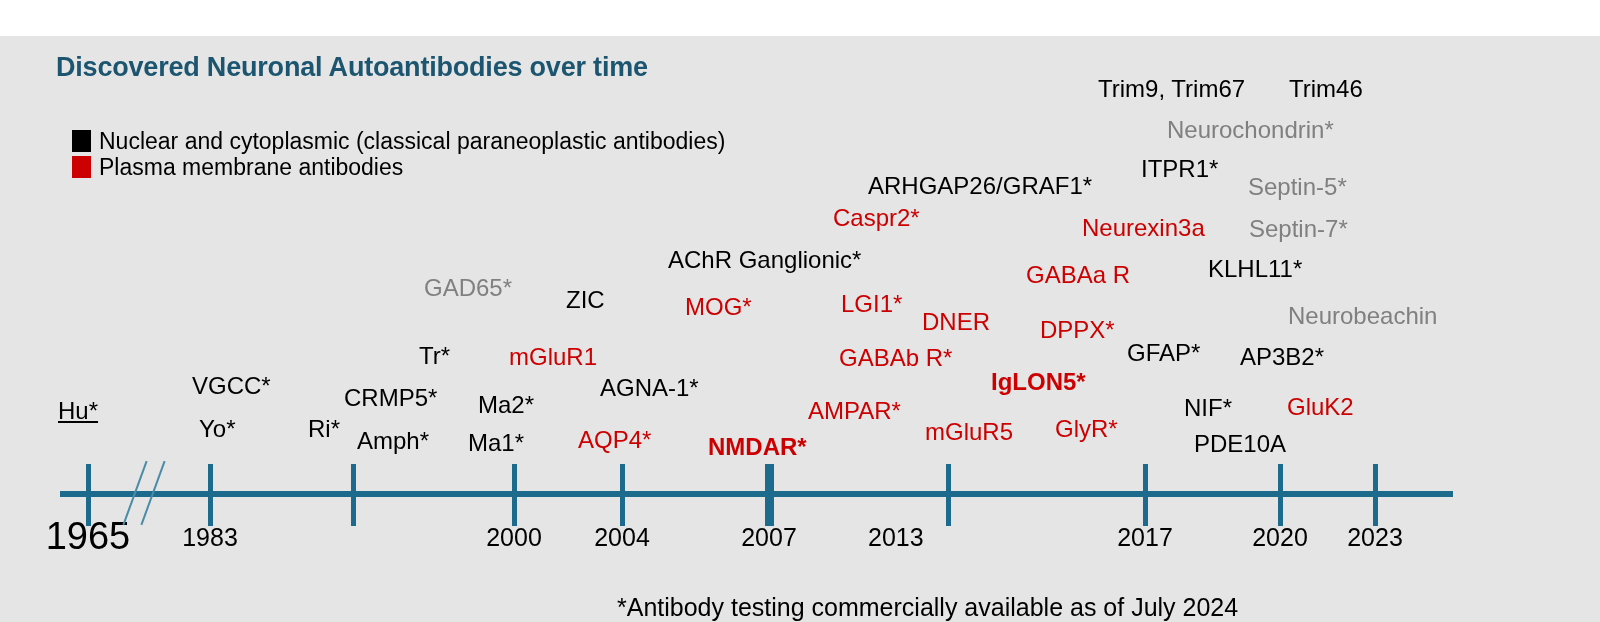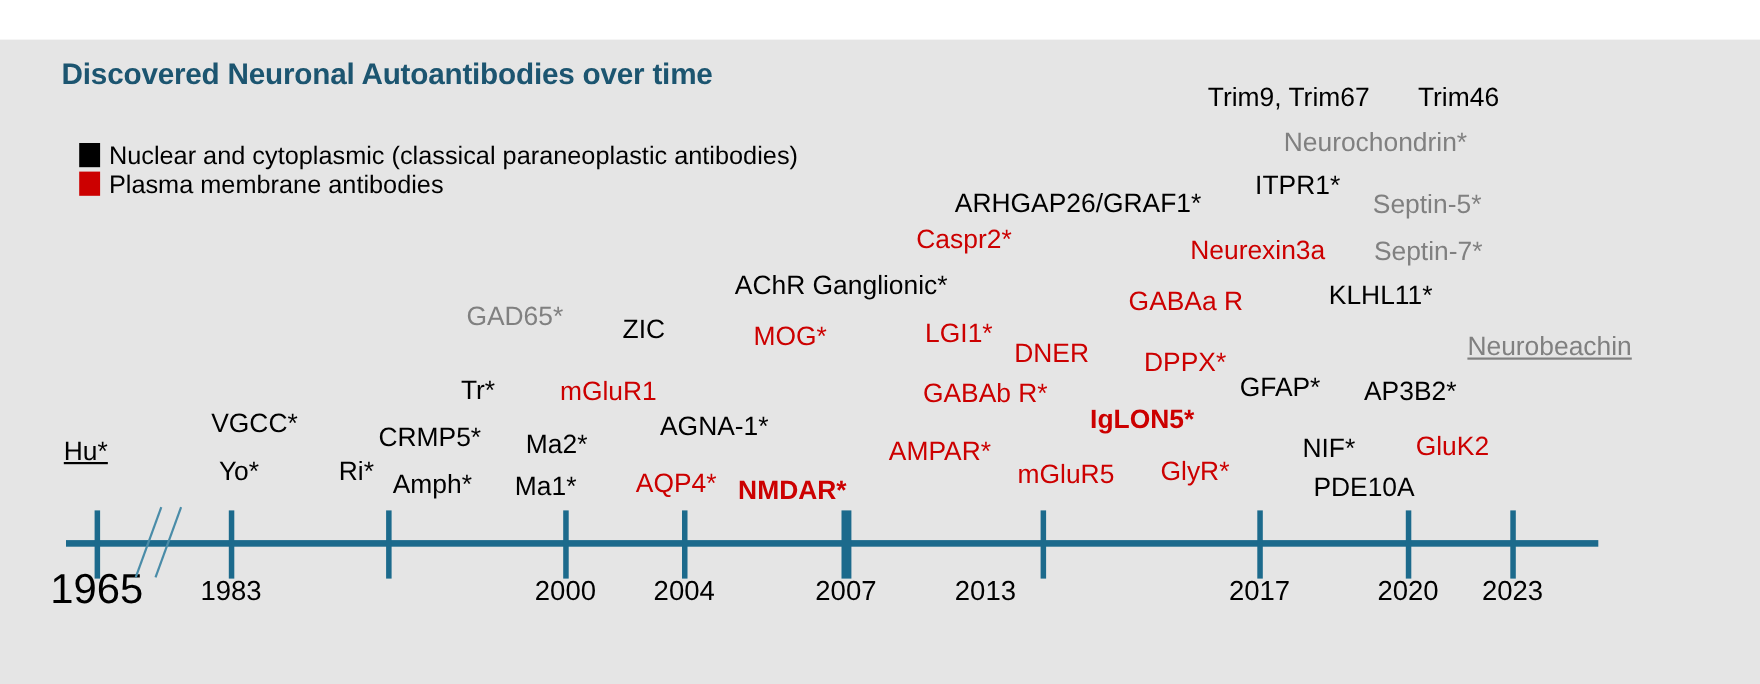--- a/index.html
+++ b/index.html
@@ -167,42 +167,43 @@
       <div class="ab c-black" style="left: 419px; top: 308px;">Tr*</div>
       <div class="ab c-gray" style="left: 424px; top: 240px;">GAD65*</div>
       <div class="ab c-black" style="left: 478px; top: 357px;">Ma2*</div>
       <div class="ab c-black" style="left: 468px; top: 395px;">Ma1*</div>
       <div class="ab c-black" style="left: 566px; top: 252px;">ZIC</div>
       <div class="ab c-red" style="left: 509px; top: 309px;">mGluR1</div>
       <div class="ab c-black" style="left: 600px; top: 340px;">AGNA-1*</div>
       <div class="ab c-red" style="left: 578px; top: 392px;">AQP4*</div>
       <div class="ab c-red" style="left: 685px; top: 259px;">MOG*</div>
       <div class="ab c-black" style="left: 668px; top: 212px;">AChR Ganglionic*</div>
-      <div class="ab c-red bold" style="left: 671px; top: 399px;">NMDAR*</div>
+      <div class="ab c-red bold" style="left: 708px; top: 399px;">NMDAR*</div>
       <div class="ab c-red" style="left: 808px; top: 363px;">AMPAR*</div>
       <div class="ab c-red" style="left: 839px; top: 310px;">GABAb R*</div>
       <div class="ab c-red" style="left: 841px; top: 256px;">LGI1*</div>
       <div class="ab c-red" style="left: 833px; top: 170px;">Caspr2*</div>
       <div class="ab c-black" style="left: 868px; top: 138px;">ARHGAP26/GRAF1*</div>
       <div class="ab c-red" style="left: 922px; top: 274px;">DNER</div>
       <div class="ab c-red" style="left: 925px; top: 384px;">mGluR5</div>
       <div class="ab c-red" style="left: 991px; top: 334px; font-weight: bold;">IgLON5*</div>
       <div class="ab c-red" style="left: 1040px; top: 282px;">DPPX*</div>
       <div class="ab c-red" style="left: 1026px; top: 227px;">GABAa R</div>
       <div class="ab c-red" style="left: 1082px; top: 180px;">Neurexin3a</div>
       <div class="ab c-red" style="left: 1055px; top: 381px;">GlyR*</div>
       <div class="ab c-black" style="left: 1127px; top: 305px;">GFAP*</div>
       <div class="ab c-black" style="left: 1141px; top: 121px;">ITPR1*</div>
       <div class="ab c-gray" style="left: 1248px; top: 139px;">Septin-5*</div>
       <div class="ab c-gray" style="left: 1249px; top: 181px;">Septin-7*</div>
       <div class="ab c-black" style="left: 1208px; top: 221px;">KLHL11*</div>
       <div class="ab c-gray" style="left: 1167px; top: 82px;">Neurochondrin*</div>
       <div class="ab c-black" style="left: 1098px; top: 41px;">Trim9, Trim67</div>
       <div class="ab c-black" style="left: 1289px; top: 41px;">Trim46</div>
-      <div class="ab c-gray" style="left: 1334px; top: 268px; text-decoration: underline;">Neurobeachin</div>
+      <div class="ab c-gray" style="left: 1288px; top: 268px;">Neurobeachin</div>
       <div class="ab c-black" style="left: 1240px; top: 309px;">AP3B2*</div>
       <div class="ab c-black" style="left: 1184px; top: 360px;">NIF*</div>
       <div class="ab c-black" style="left: 1194px; top: 396px;">PDE10A</div>
       <div class="ab c-red" style="left: 1287px; top: 359px;">GluK2</div>
     </div>
 
+  <div id="footnote">*Antibody testing commercially available as of July 2024</div>
 
 </div>
 
 </body></html>

